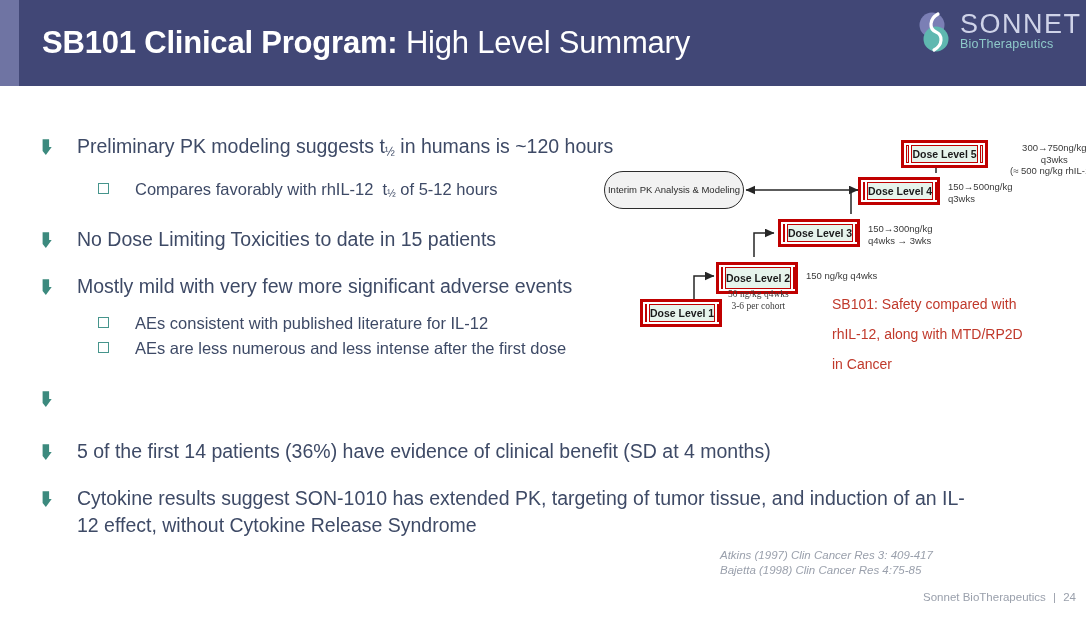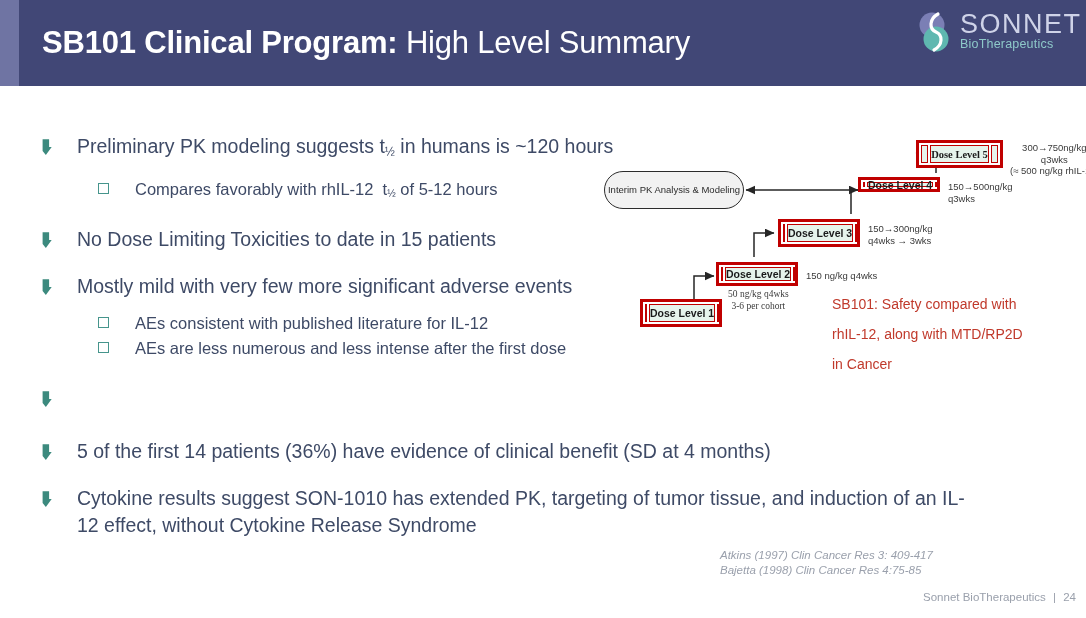--- a/index.html
+++ b/index.html
@@ -322,32 +322,32 @@
     <path d="M255,57 L150,57" stroke="#262626" stroke-width="1.5" fill="none" marker-end="url(#ahl)"></path>
     <path d="M255,57 L262,57" stroke="#262626" stroke-width="1.5" fill="none" marker-end="url(#ah)"></path>
 
     <path d="M340,40 L340,20 L320,20" stroke="#262626" stroke-width="1.5" fill="none" marker-end="url(#ah)"></path>
   </svg>
 
   <div id="pk-oval" style="left:8px; top:38px; width:140px; height:38px;">
     <span>Interim PK Analysis &amp; Modeling</span>
   </div>
 
-  <div class="dose-box" style="left:320px; top:7px; width:87px; height:28px;font-family:Liberation Serif, serif;">
+  <div class="dose-box" style="left:305px; top:7px; width:87px; height:28px;">
     <div class="dose-side"></div>
     <div class="dose-core">
       <span class="dose-label">Dose Level 5</span>
     </div>
     <div class="dose-side"></div>
   </div>
   <div class="dose-note center" style="left:414px; top:9px;">
     300→750ng/kg<br>q3wks<br>(≈ 500 ng/kg rhIL-12)
   </div>
 
-  <div class="dose-box" style="left:262px; top:44px; width:82px; height:15px;">
+  <div class="dose-box" style="left:262px; top:44px; width:82px; height:28px;">
     <div class="dose-side"></div>
     <div class="dose-core">
       <span class="dose-label">Dose Level 4</span>
     </div>
     <div class="dose-side"></div>
   </div>
   <div class="dose-note" style="left:352px; top:48px;">
     150→500ng/kg<br>q3wks
   </div>
 
@@ -355,21 +355,21 @@
     <div class="dose-side"></div>
     <div class="dose-core">
       <span class="dose-label">Dose Level 3</span>
     </div>
     <div class="dose-side"></div>
   </div>
   <div class="dose-note" style="left:272px; top:90px;">
     150→300ng/kg<br>q4wks → 3wks
   </div>
 
-  <div class="dose-box" style="left:120px; top:129px; width:82px; height:24px;">
+  <div class="dose-box" style="left:120px; top:129px; width:82px; height:32px;">
     <div class="dose-side"></div>
     <div class="dose-core">
       <span class="dose-label">Dose Level 2</span>
     </div>
     <div class="dose-side"></div>
   </div>
   <div class="dose-note" style="left:210px; top:137px;">
     150 ng/kg q4wks
   </div>
 

